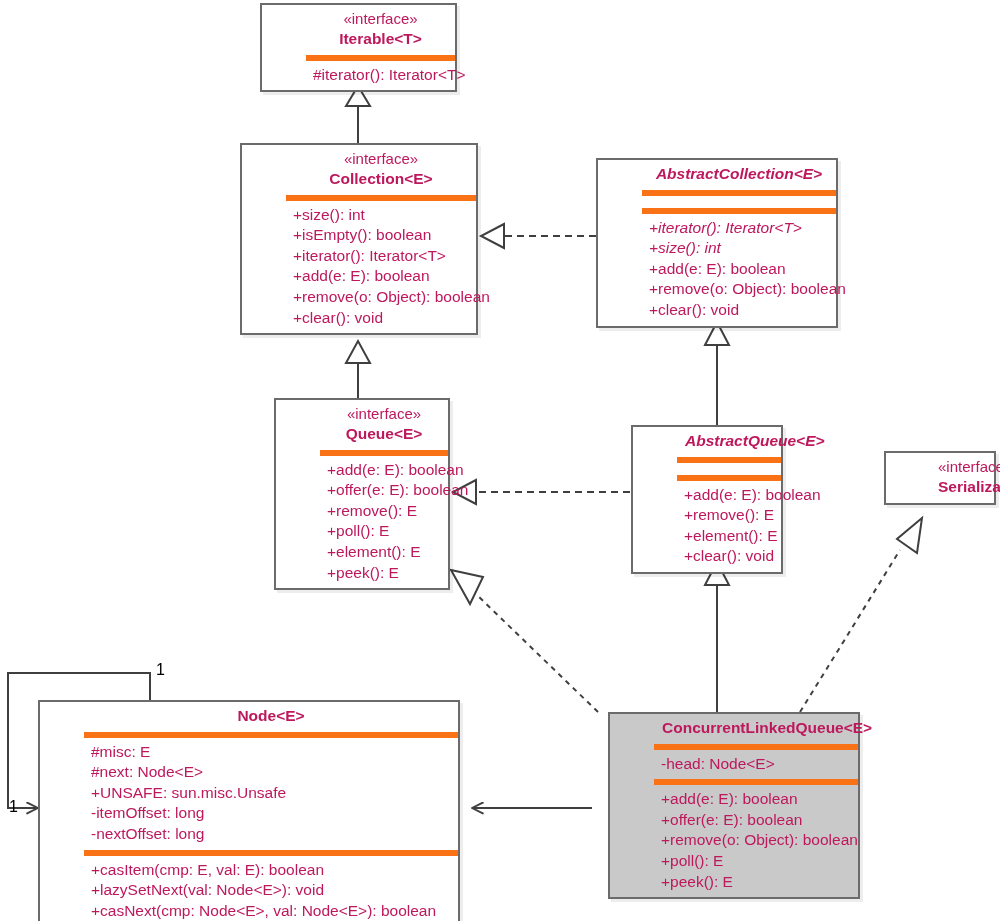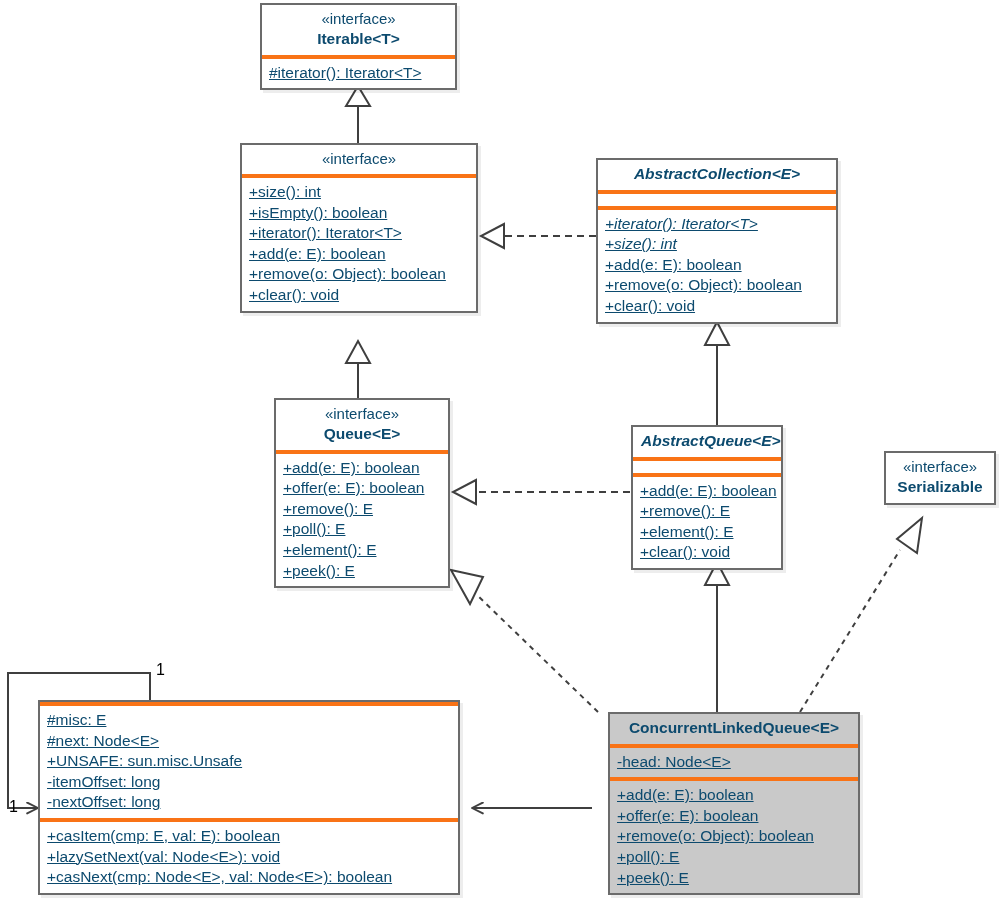--- a/index.html
+++ b/index.html
@@ -25,22 +25,23 @@
     height: 921px;
     pointer-events: none;
   }
   .uml-class {
     position: absolute;
     box-sizing: border-box;
     border: 2px solid #6b6b6b;
     background: #ffffff;
     box-shadow: 3px 3px 0 rgba(0,0,0,0.07);
     font-size: 15.5px;
-    color: #0c4a6e;
+    color: #be185d;
     line-height: 1.33;
+    padding-left: 44px;
   }
   .uml-class.shaded {
     background: #c9c9c9;
   }
   .cls-header {
     padding: 4px 8px 5px 8px;
     text-align: center;
     font-weight: bold;
   }
   .cls-stereo {
@@ -52,23 +53,22 @@
   .cls-name {
     display: block;
     font-weight: bold;
     text-align: center;
     white-space: nowrap;
   }
   .cls-name.abstract {
     font-style: italic;
   }
   .compartment {
-    border-top: 4px solid #f97316;
+    border-top: 6px solid #f97316;
     padding: 4px 7px 5px 7px;
-    text-decoration: underline;
   }
   .compartment.empty {
     padding: 0;
     height: 12px;
   }
   .member {
     white-space: nowrap;
     text-align: left;
   }
   .member.abstract {
@@ -150,20 +150,21 @@
       <span class="cls-name">Iterable&lt;T&gt;</span>
     </div>
     <div class="compartment">
       <div class="member">#iterator(): Iterator&lt;T&gt;</div>
     </div>
   </div>
 
   <div class="uml-class" style="left:240px; top:143px; width:238px;">
     <div class="cls-header">
       <span class="cls-stereo">«interface»</span>
+      <span class="cls-name">Collection&lt;E&gt;</span>
     </div>
     <div class="compartment">
       <div class="member">+size(): int</div>
       <div class="member">+isEmpty(): boolean</div>
       <div class="member">+iterator(): Iterator&lt;T&gt;</div>
       <div class="member">+add(e: E): boolean</div>
       <div class="member">+remove(o: Object): boolean</div>
       <div class="member">+clear(): void</div>
     </div>
   </div>
@@ -227,20 +228,23 @@
     <div class="compartment">
       <div class="member">+add(e: E): boolean</div>
       <div class="member">+offer(e: E): boolean</div>
       <div class="member">+remove(o: Object): boolean</div>
       <div class="member">+poll(): E</div>
       <div class="member">+peek(): E</div>
     </div>
   </div>
 
   <div class="uml-class" style="left:38px; top:700px; width:422px;">
+    <div class="cls-header">
+      <span class="cls-name">Node&lt;E&gt;</span>
+    </div>
     <div class="compartment">
       <div class="member">#misc: E</div>
       <div class="member">#next: Node&lt;E&gt;</div>
       <div class="member">+UNSAFE: sun.misc.Unsafe</div>
       <div class="member">-itemOffset: long</div>
       <div class="member">-nextOffset: long</div>
     </div>
     <div class="compartment">
       <div class="member">+casItem(cmp: E, val: E): boolean</div>
       <div class="member">+lazySetNext(val: Node&lt;E&gt;): void</div>

